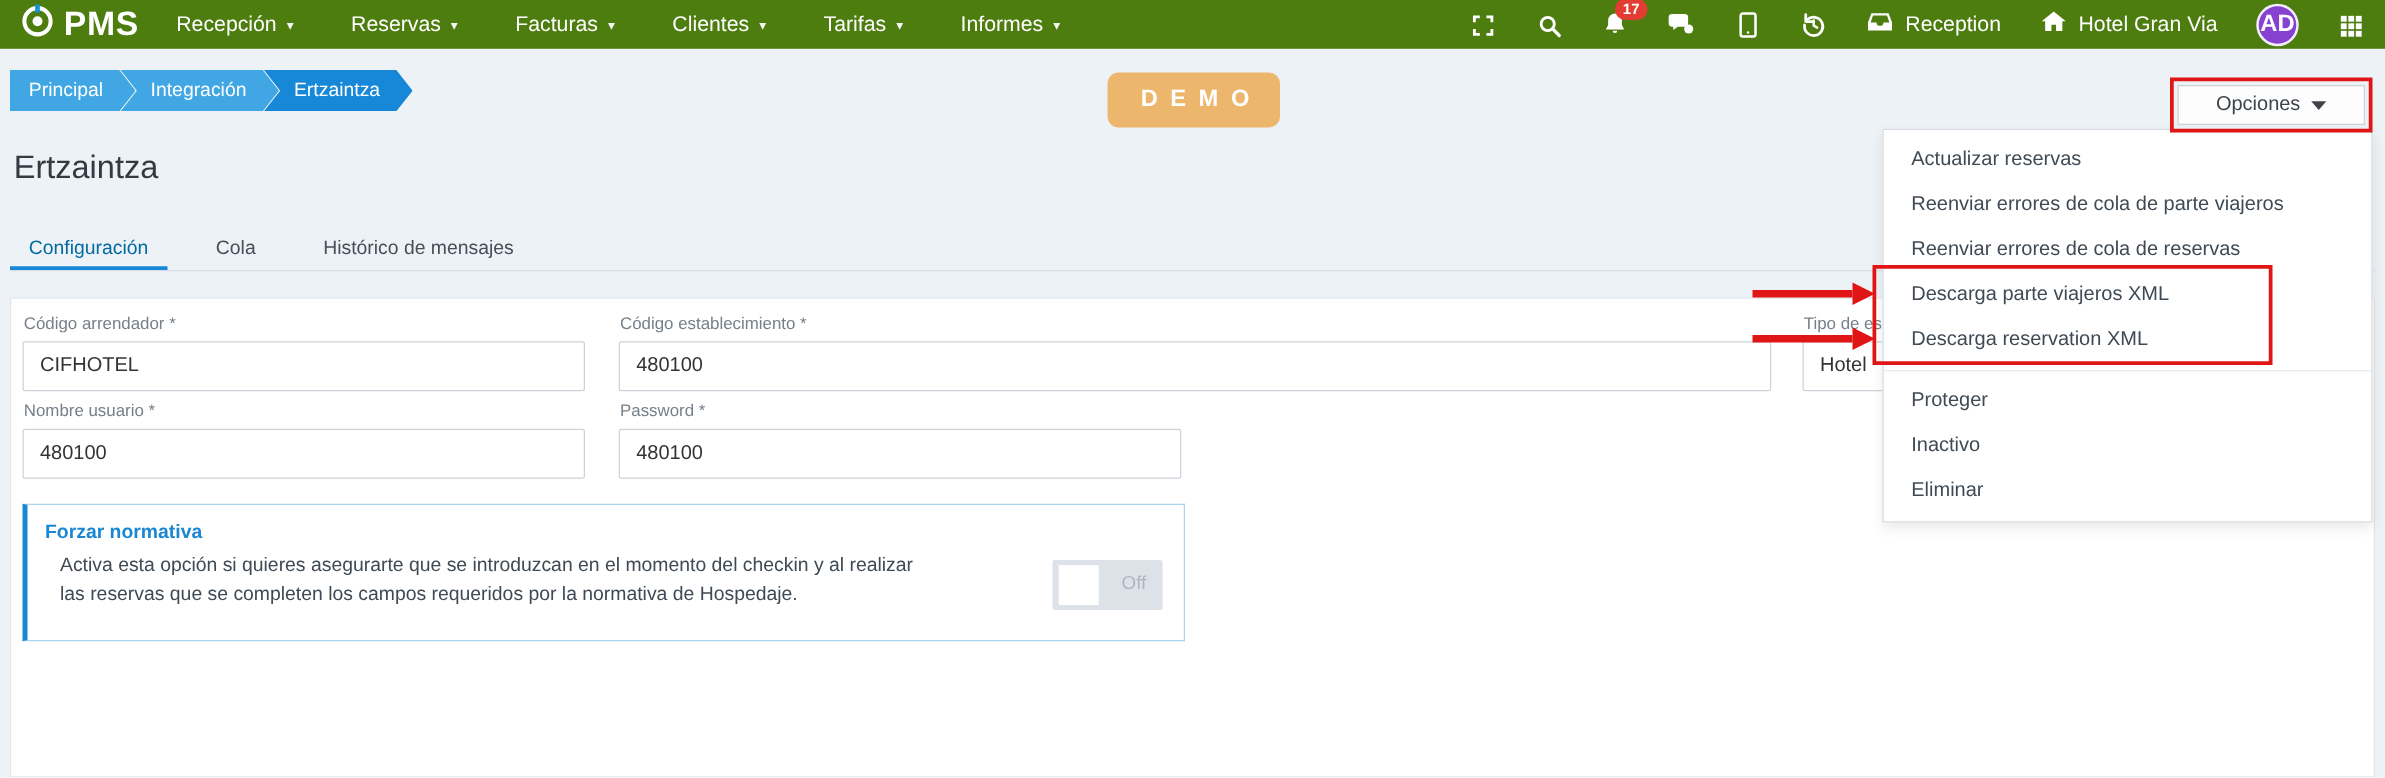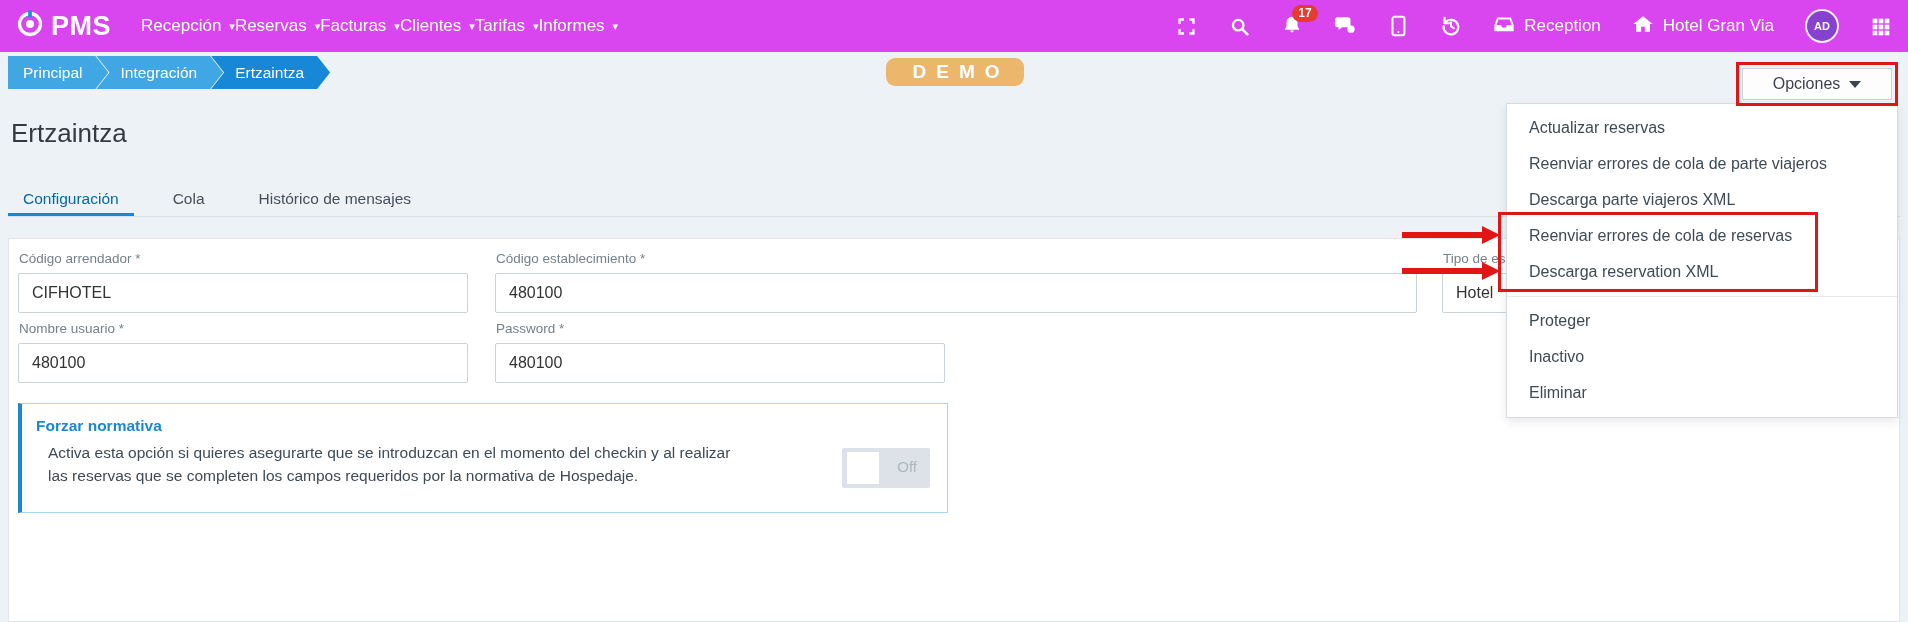--- a/index.html
+++ b/index.html
@@ -1,46 +1,46 @@
 <!DOCTYPE html>
 <html><head>
 <meta charset="utf-8">
 <style>
   * { box-sizing: border-box; }
   body { margin: 0; background: #edf2f7; font-family: "Liberation Sans", sans-serif; }
   .screen { position: relative; width: 1908px; height: 622px; background: #edf2f7; overflow: hidden; }
 
   
-  .navbar { position: absolute; top: 0; left: 0; right: 0; height: 52px; background: #d946ef;
+  .navbar { position: absolute; top: 0; left: 0; right: 0; height: 39px; background: #4d7c0f;
             display: flex; align-items: center; padding: 0 16px; }
   .logo { display: flex; align-items: center; gap: 7px; margin-right: 30px; cursor: pointer; }
   .logo-text { font-size: 27px; font-weight: bold; color: #fff; letter-spacing: .5px; }
-  .nav-menu { display: flex; }
+  .nav-menu { display: flex; gap: 46px; }
   .nav-item { color: #fff; font-size: 17px; cursor: pointer; white-space: nowrap; }
   .nav-item::after { content: "▾"; font-size: 11px; margin-left: 8px; opacity: .95; position: relative; top: -1px; }
   .nav-right { margin-left: auto; display: flex; align-items: center; gap: 31px; }
   .nav-icon { width: 22px; height: 22px; display: flex; align-items: flex-end; justify-content: center; cursor: pointer; position: relative; }
   .badge { position: absolute; top: -10px; left: 11px; background: #e23c33; color: #fff; border-radius: 10px;
            padding: 2px 6px; font-size: 12px; font-weight: bold; line-height: 1.1; }
   .nav-group { display: flex; align-items: center; gap: 9px; color: #fff; font-size: 17px; cursor: pointer; white-space: nowrap; }
   .avatar { width: 34px; height: 34px; border-radius: 50%; background: #8641cf; color: #fff; display: flex;
-            align-items: center; justify-content: center; font-size: 11px; font-weight: bold;
+            align-items: center; justify-content: center; font-size: 19px; font-weight: bold;
             border: 2px solid rgba(255,255,255,.9); cursor: pointer; }
 
   
   .breadcrumb { position: absolute; top: 56px; left: 8px; display: flex; }
   .crumb { height: 33px; line-height: 33px; padding: 0 26px 0 24px; background: #41a7e4; color: #fff;
            font-size: 15.5px; cursor: pointer; margin-left: -12px;
            clip-path: polygon(0 0, calc(100% - 13px) 0, 100% 50%, calc(100% - 13px) 100%, 0 100%, 13px 50%); }
   .crumb:first-child { margin-left: 0; padding-left: 15px;
            clip-path: polygon(0 0, calc(100% - 13px) 0, 100% 50%, calc(100% - 13px) 100%, 0 100%); }
   .crumb.active { background: #1787d8; }
 
   
-  .demo { position: absolute; left: 886px; top: 58px; width: 138px; height: 28px; background: #ecb76d;
+  .demo { position: absolute; left: 886px; top: 58px; width: 138px; height: 44px; background: #ecb76d;
           border-radius: 9px; color: #fff; font-weight: bold; font-size: 19px; letter-spacing: 10px;
           display: flex; align-items: center; justify-content: center; padding-left: 12px; }
 
   
   .page-title { position: absolute; left: 11px; top: 118px; margin: 0; font-size: 26px; font-weight: 400; color: #333a42; }
   .tabs { position: absolute; left: 8px; top: 184px; right: 8px; height: 33px; display: flex; border-bottom: 1px solid #d9dfe6; }
   .tab { padding: 0 15px; margin-right: 24px; font-size: 15.5px; color: #454f59; line-height: 29px;
          border-bottom: 3px solid transparent; cursor: pointer; white-space: nowrap; }
   .tab.active { color: #0369a1; border-bottom-color: #1787d8; }
 
@@ -228,22 +228,22 @@
     </div>
   </div>
 
   <div class="annot-options">
     <button class="options-btn">Opciones</button>
   </div>
 
   <div class="dropdown">
     <div class="dd-item">Actualizar reservas</div>
     <div class="dd-item">Reenviar errores de cola de parte viajeros</div>
+    <div class="dd-item">Reenviar errores de cola de reservas</div>
     <div class="dd-item">Descarga parte viajeros XML</div>
-    <div class="dd-item">Reenviar errores de cola de reservas</div>
     <div class="dd-item">Descarga reservation XML</div>
     <div class="dd-divider"></div>
     <div class="dd-item">Proteger</div>
     <div class="dd-item">Inactivo</div>
     <div class="dd-item">Eliminar</div>
   </div>
 
   <div class="annot-descarga"></div>
   <div class="annot-arrow arrow-1">
     <span class="shaft"></span>

